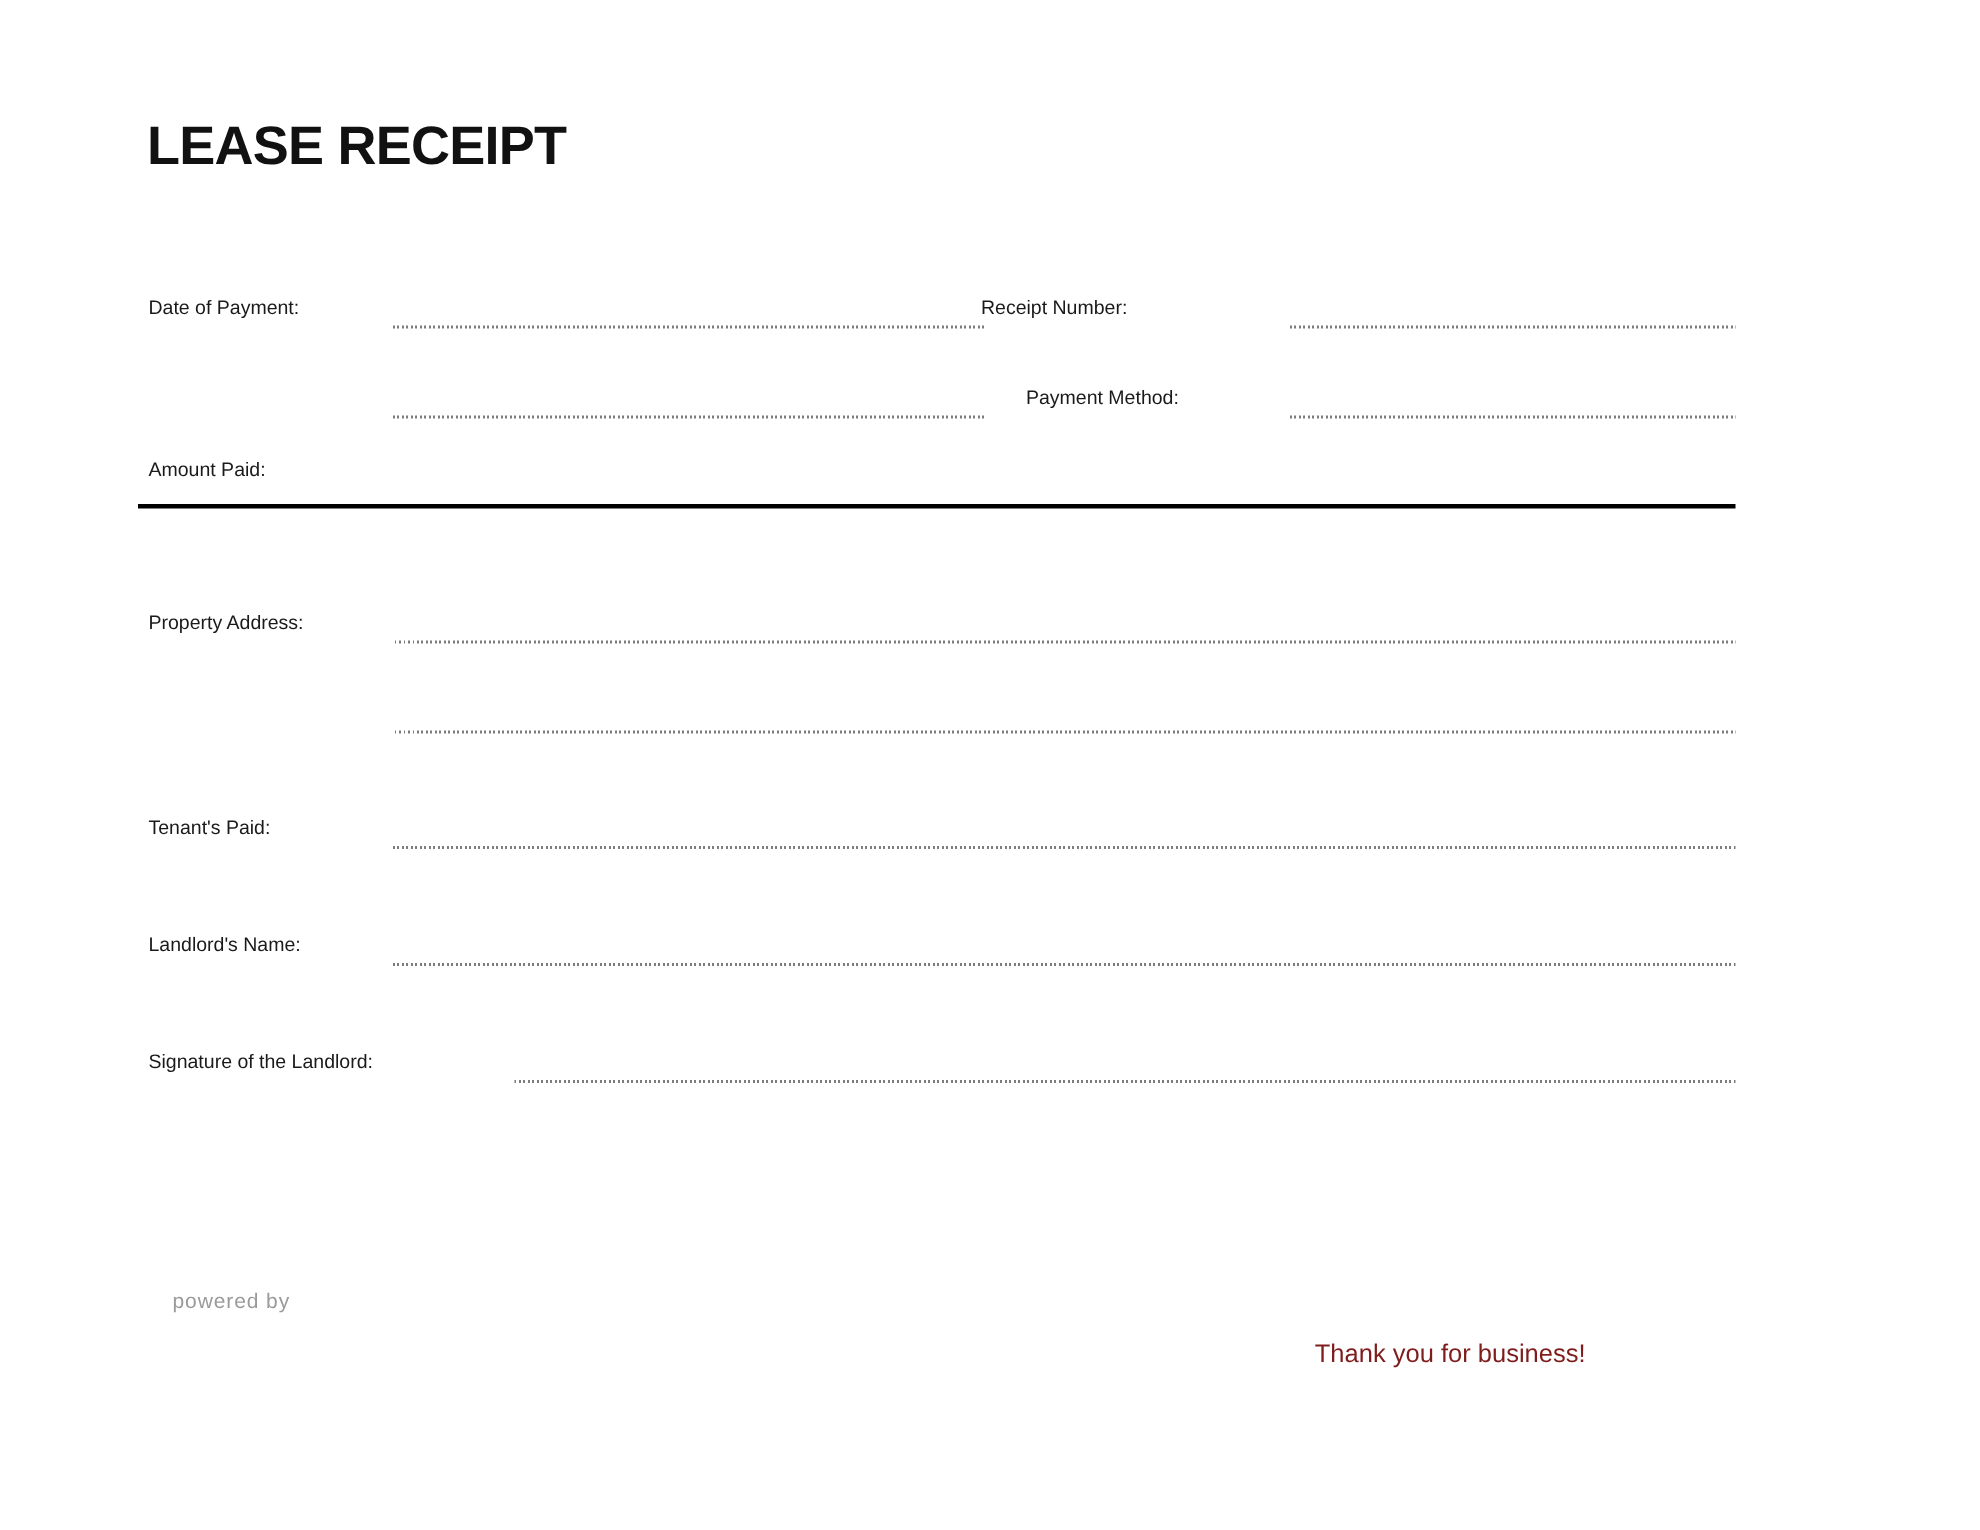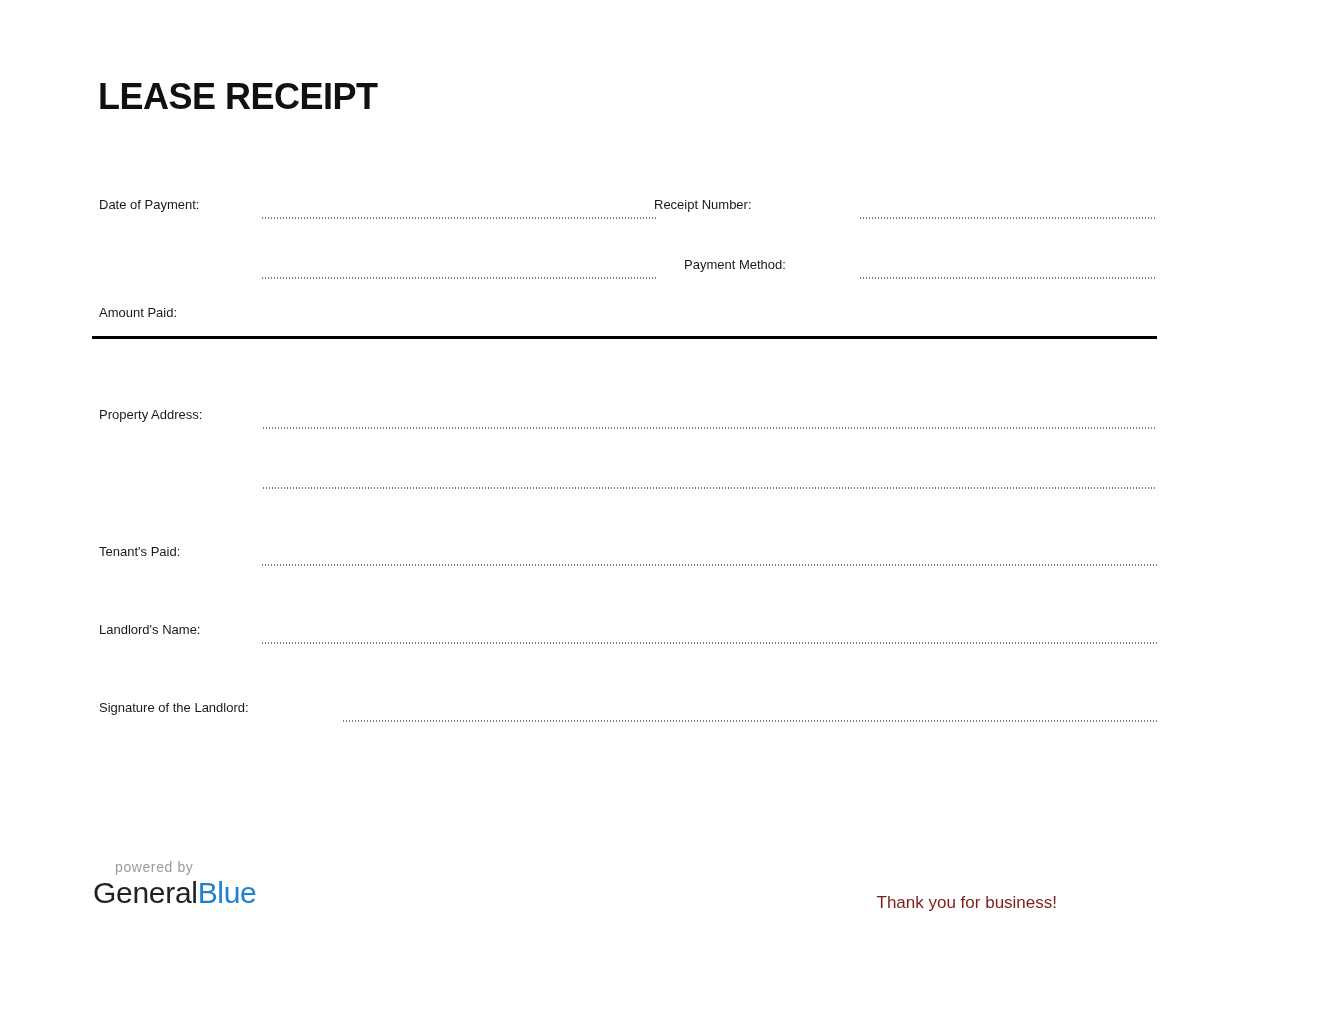--- a/index.html
+++ b/index.html
@@ -94,19 +94,16 @@
   <div class="abs dotted-line" style="left:262px; top:564px; width:967px;"></div>
 
   <div class="abs field-label" style="left:99px; top:622px;text-align:right;">Landlord's Name:</div>
   <div class="abs dotted-line" style="left:262px; top:642px; width:967px;"></div>
 
   <div class="abs field-label" style="left:99px; top:700px;">Signature of the Landlord:</div>
   <div class="abs dotted-line" style="left:343px; top:720px; width:886px;"></div>
 
   <div class="abs powered-by">powered by</div>
 
-  <div class="abs brand">
-    <span class="general">General</span><span class="blue">Blue</span>
-  </div>
 
   <div class="abs thank-you">Thank you for business!</div>
 
 </div>
 
 </body></html>

